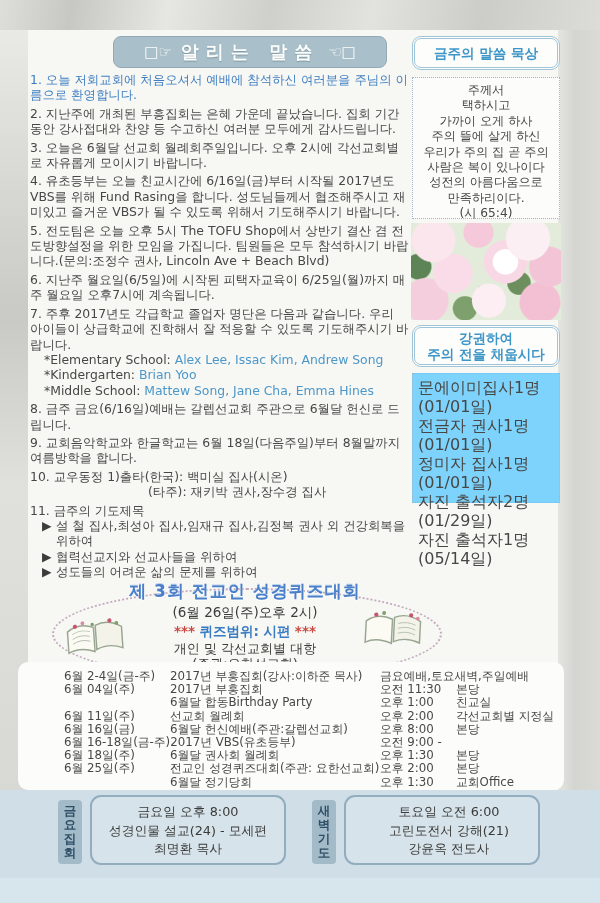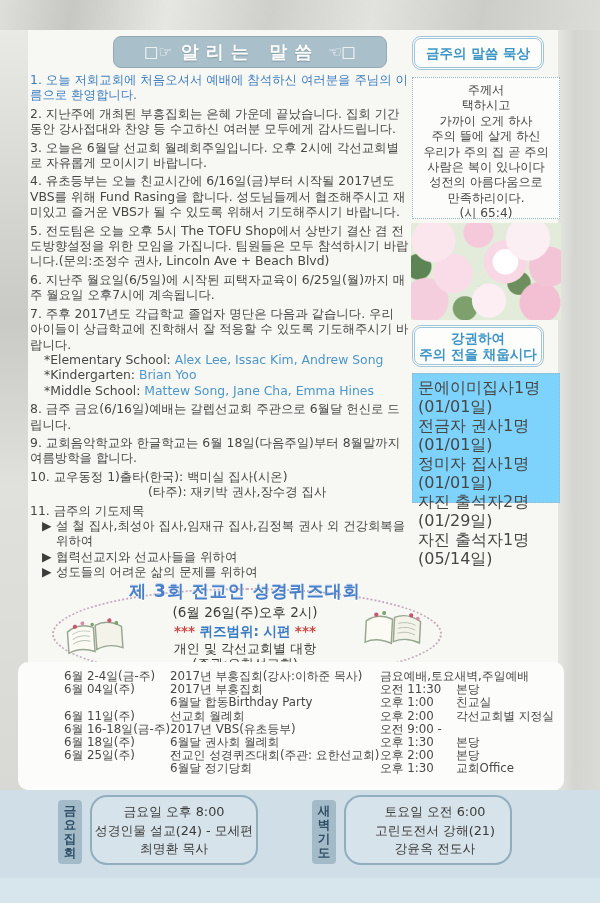--- a/index.html
+++ b/index.html
@@ -28,21 +28,21 @@
   .ann-item{margin-bottom:3px;}
   .ann-text.blue{color:#3f7fc1;}
   .grad-line{padding-left:14px;}
   .grad-names{color:#4b97c9;}
   .ann-extra{padding-left:118px;}
   .bullet-line{display:flex;padding-left:12px;}
   .bullet-glyph{flex:0 0 14px;color:#3c3c3a;}
   .bullet-text{flex:1;}
 
   
-  .rc-title-box{position:absolute;left:412px;width:132px;box-sizing:border-box;background:#fdfdfb;
+  .rc-title-box{position:absolute;left:412px;width:148px;box-sizing:border-box;background:#fdfdfb;
     border:3px double #9fc4d8;border-radius:9px;display:flex;flex-direction:column;align-items:center;justify-content:center;
     color:#3e96c8;font-weight:bold;font-size:13.5px;line-height:16px;text-align:center;}
   .box-meditation-title{top:36px;height:34px;}
   .box-filling-title{top:325px;height:42px;text-align:center;}
   .verse-box{position:absolute;left:412px;top:77px;width:148px;height:142px;box-sizing:border-box;
     border:1.5px dotted #9db6c5;background:#fcfcfa;text-align:center;font-size:12.2px;line-height:15.4px;
     color:#474745;padding-top:5px;}
   .attendance-box{position:absolute;left:412px;top:373px;width:148px;height:130px;box-sizing:border-box;
     border:1.5px dotted #9db6c5;background:#7dd3fc;font-size:16px;line-height:19px;color:#474745;
     padding:4px 0 0 5px;}
@@ -89,22 +89,22 @@
   .sch-event{flex:1;overflow:hidden;}
   .sch-right{flex:0 0 178px;}
   .sch-time{display:inline-block;min-width:76px;}
 
   
   .footer-band{position:absolute;left:0;top:790px;width:600px;height:88px;background:#cfdee7;}
   .v-tab{position:absolute;width:24px;background:#a3bac8;border-radius:4px;color:#2f4f66;font-weight:bold;
     font-size:12.5px;line-height:14px;text-align:center;padding:4px 0;}
   .tab-friday{left:58px;top:10px;}
   .tab-dawn{left:312px;top:10px;}
-  .f-box{position:absolute;top:5px;width:168px;height:70px;box-sizing:border-box;border:2px solid #92adbe;
-    border-radius:17px;background:#d6e3ea;text-align:center;color:#3a3a38;font-size:12.8px;line-height:18.5px;
+  .f-box{position:absolute;top:5px;width:196px;height:70px;box-sizing:border-box;border:2px solid #92adbe;
+    border-radius:11px;background:#d6e3ea;text-align:center;color:#3a3a38;font-size:12.8px;line-height:18.5px;
     padding-top:6px;}
   .box-friday{left:90px;}
   .box-dawn{left:344px;padding-left:14px;}
 </style>
 </head>
 <body>
 
 <div class="page">
   <div class="top-edge"></div>
   <div class="left-edge"></div>
@@ -249,20 +249,25 @@
           <span class="sch-date"></span>
           <span class="sch-event">6월달 합동Birthday Party</span>
           <span class="sch-right"><span class="sch-time">오후  1:00</span><span class="sch-place">친교실</span></span>
         </div>
         <div class="sch-row">
           <span class="sch-date">6월 11일(주)</span>
           <span class="sch-event">선교회 월례회</span>
           <span class="sch-right"><span class="sch-time">오후  2:00</span><span class="sch-place">각선교회별 지정실</span></span>
         </div>
         <div class="sch-row">
+          <span class="sch-date">6월 16일(금)</span>
+          <span class="sch-event">6월달 헌신예배(주관:갈렙선교회)</span>
+          <span class="sch-right"><span class="sch-time">오후  8:00</span><span class="sch-place">본당</span></span>
+        </div>
+        <div class="sch-row">
           <span class="sch-date">6월 16-18일(금-주)</span>
           <span class="sch-event">2017년 VBS(유초등부)</span>
           <span class="sch-right"><span class="sch-time">오전  9:00 -</span><span class="sch-place"></span></span>
         </div>
         <div class="sch-row">
           <span class="sch-date">6월 18일(주)</span>
           <span class="sch-event">6월달 권사회 월례회</span>
           <span class="sch-right"><span class="sch-time">오후  1:30</span><span class="sch-place">본당</span></span>
         </div>
         <div class="sch-row">

